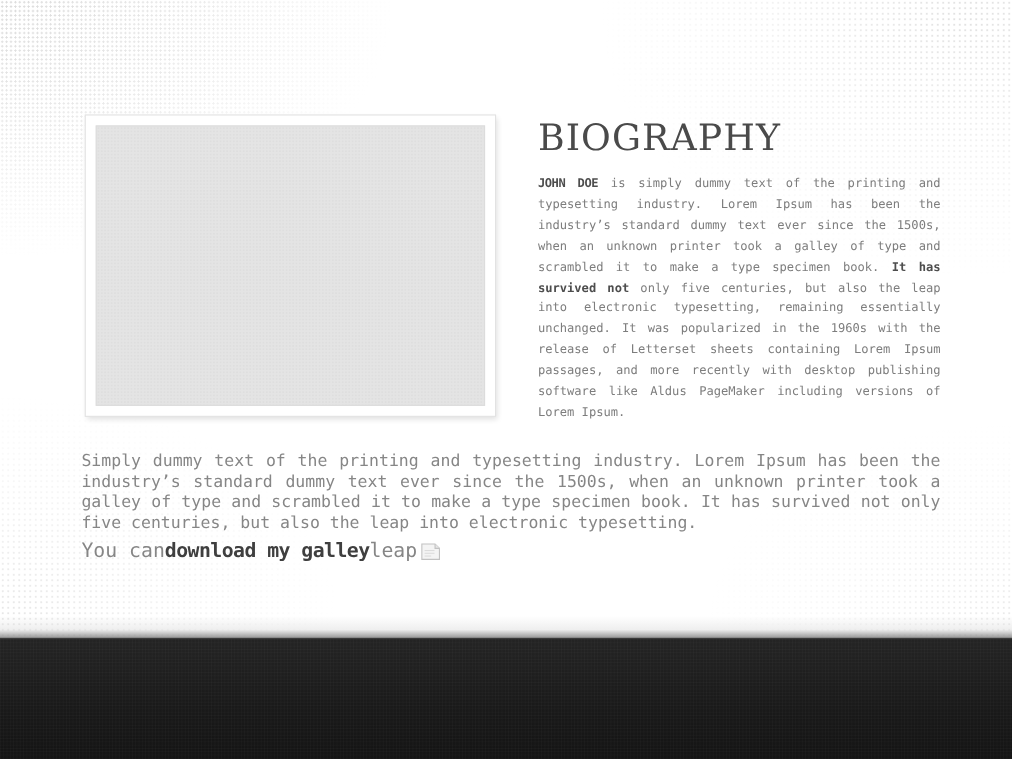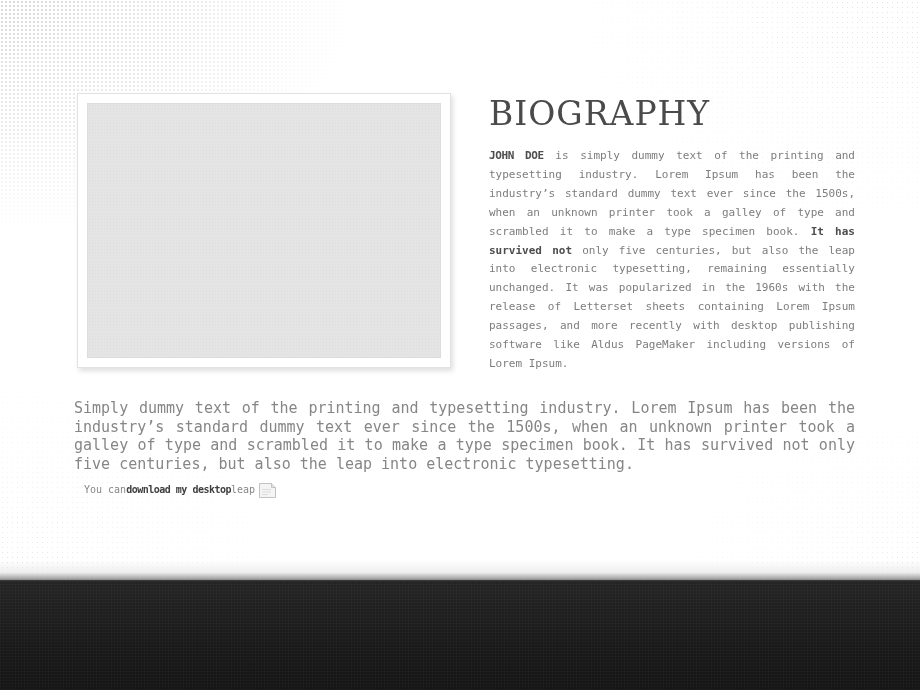--- a/index.html
+++ b/index.html
@@ -63,21 +63,21 @@
     background-image: radial-gradient(#e0e0e0 0.9px, transparent 1px);
     background-size: 5px 5px;
     -webkit-mask-image: radial-gradient(ellipse 340px 230px at 98% 95%, rgba(0,0,0,0.7) 0%, rgba(0,0,0,0.28) 45%, rgba(0,0,0,0) 80%);
     mask-image: radial-gradient(ellipse 340px 230px at 98% 95%, rgba(0,0,0,0.7) 0%, rgba(0,0,0,0.28) 45%, rgba(0,0,0,0) 80%);
     pointer-events: none;
   }
 
   
   #content {
     position: absolute;
-    left: 0; top: 5px;
+    left: 0; top: 16px;
     width: 920px;
     height: 548px;
   }
 
   
   #photo-frame {
     position: absolute;
     left: 77px;
     top: 88px;
     width: 374px;
@@ -155,24 +155,23 @@
   }
 
   
   #resume-line {
     position: absolute;
     left: 74px;
     top: 476px;
     display: flex;
     align-items: center;
     font-family: "DejaVu Sans Mono", monospace;
-    font-size: 10px;
+    font-size: 18px;
     line-height: 18px;
     color: #868686;
-    margin-left: 10px;
   }
   #resume-line .dl-link {
     font-weight: bold;
     color: #3f3f3f;
     letter-spacing: -0.5px;
     cursor: pointer;
   }
   #doc-icon {
     display: inline-block;
     margin-left: 3px;
@@ -227,21 +226,21 @@
     <div id="bio-col">
       <div id="bio-title">BIOGRAPHY</div>
 
       <div id="bio-body"><span class="name-bold">JOHN DOE</span><span> is simply dummy text of the printing and typesetting industry. Lorem Ipsum has been the industry’s standard dummy text ever since the 1500s, when an unknown printer took a galley of type and scrambled it to make a type specimen book. </span><span class="strong">It has survived not</span><span> only five centuries, but also the leap into electronic typesetting, remaining essentially unchanged. It was popularized in the 1960s with the release of Letterset sheets containing Lorem Ipsum passages, and more recently with desktop publishing software like Aldus PageMaker including versions of Lorem Ipsum.</span></div>
     </div>
 
     <div id="wide-para">Simply dummy text of the printing and typesetting industry. Lorem Ipsum has been the industry’s standard dummy text ever since the 1500s, when an unknown printer took a galley of type and scrambled it to make a type specimen book. It has survived not only five centuries, but also the leap into electronic typesetting.</div>
 
     <div id="resume-line">
         <span>You can </span>
-        <span class="dl-link">download my desktop</span>
+        <span class="dl-link">download my galley</span>
         <span> leap</span>
         <span id="doc-icon">
         <svg width="19" height="17" viewBox="0 0 19 17" xmlns="http://www.w3.org/2000/svg">
           <path d="M1.5 1.5 H13.5 L17.5 5.5 V15.5 H1.5 Z" fill="#f4f4f4" stroke="#c2c2c2" stroke-width="1"></path>
           <path d="M13.5 1.5 L13.5 5.5 L17.5 5.5" fill="#e6e6e6" stroke="#c2c2c2" stroke-width="1"></path>
           <rect x="4" y="7" width="9" height="1" fill="#dcdcdc"></rect>
           <rect x="4" y="9.5" width="9" height="1" fill="#dcdcdc"></rect>
           <rect x="4" y="12" width="6" height="1" fill="#dcdcdc"></rect>
         </svg>
       </span>

